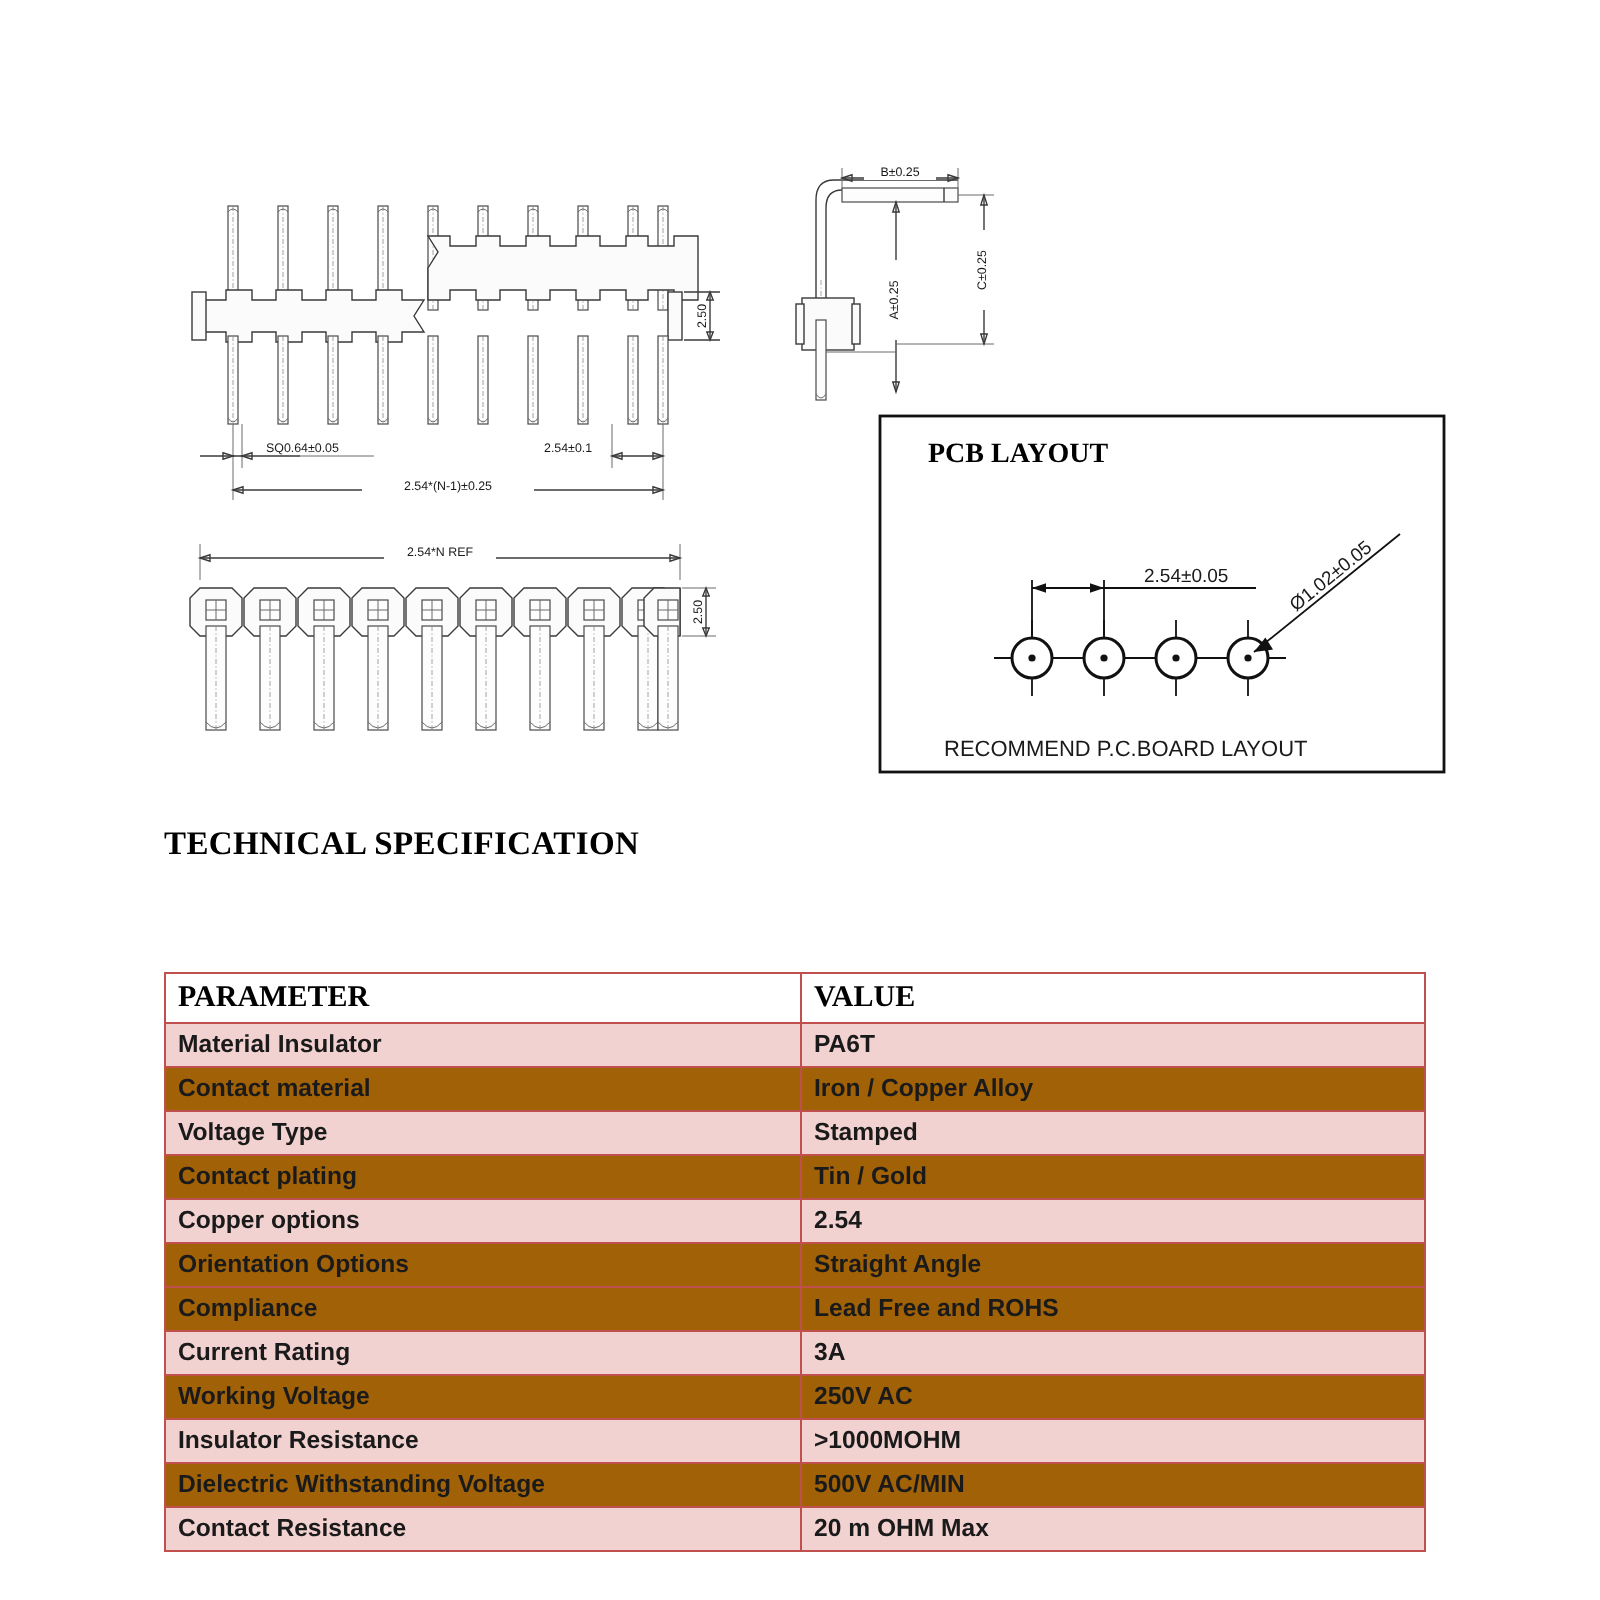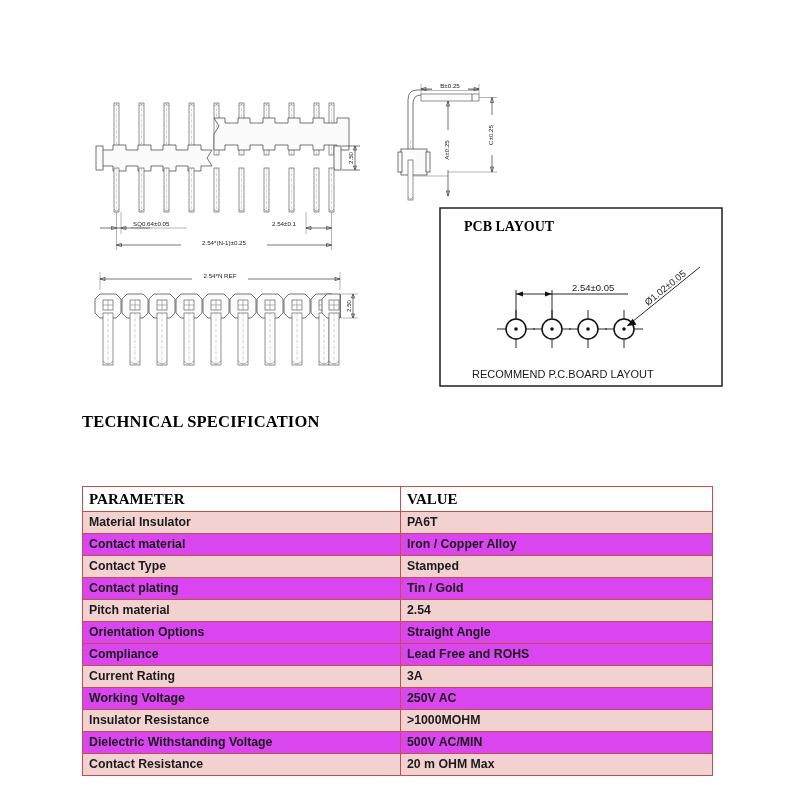--- a/index.html
+++ b/index.html
@@ -91,21 +91,21 @@
     font-size: 12.3px;
     color: #1a1a1a;
   }
   table.spec tbody td.value {
     font-family: "Liberation Sans", sans-serif;
     font-weight: bold;
     font-size: 12.3px;
     color: #1a1a1a;
   }
   table.spec tbody tr.shade td { background: #f2d2d0; }
-  table.spec tbody tr.plain td { background: #d946ef; }
+  table.spec tbody tr.plain td { background: #a16207; }
 
   
   .dim-text {
     font-family: "Liberation Sans", sans-serif;
     font-size: 6.2px;
     fill: #1a1a1a;
   }
   .pcb-title {
     font-family: "Liberation Serif", serif;
     font-weight: bold;
@@ -539,29 +539,29 @@
       <tbody id="spec-tbody">
           <tr class="shade">
             <td class="param">Material Insulator</td>
             <td class="value">PA6T</td>
           </tr>
           <tr class="plain">
             <td class="param">Contact material</td>
             <td class="value">Iron / Copper  Alloy</td>
           </tr>
           <tr class="shade">
-            <td class="param">Contact Type</td>
+            <td class="param">Voltage Type</td>
             <td class="value">Stamped</td>
           </tr>
           <tr class="plain">
             <td class="param">Contact plating</td>
             <td class="value">Tin / Gold</td>
           </tr>
           <tr class="shade">
-            <td class="param">Pitch material</td>
+            <td class="param">Copper options</td>
             <td class="value">2.54</td>
           </tr>
           <tr class="plain">
             <td class="param">Orientation Options</td>
             <td class="value">Straight  Angle</td>
           </tr>
           <tr class="plain">
             <td class="param">Compliance</td>
             <td class="value">Lead Free and ROHS</td>
           </tr>

